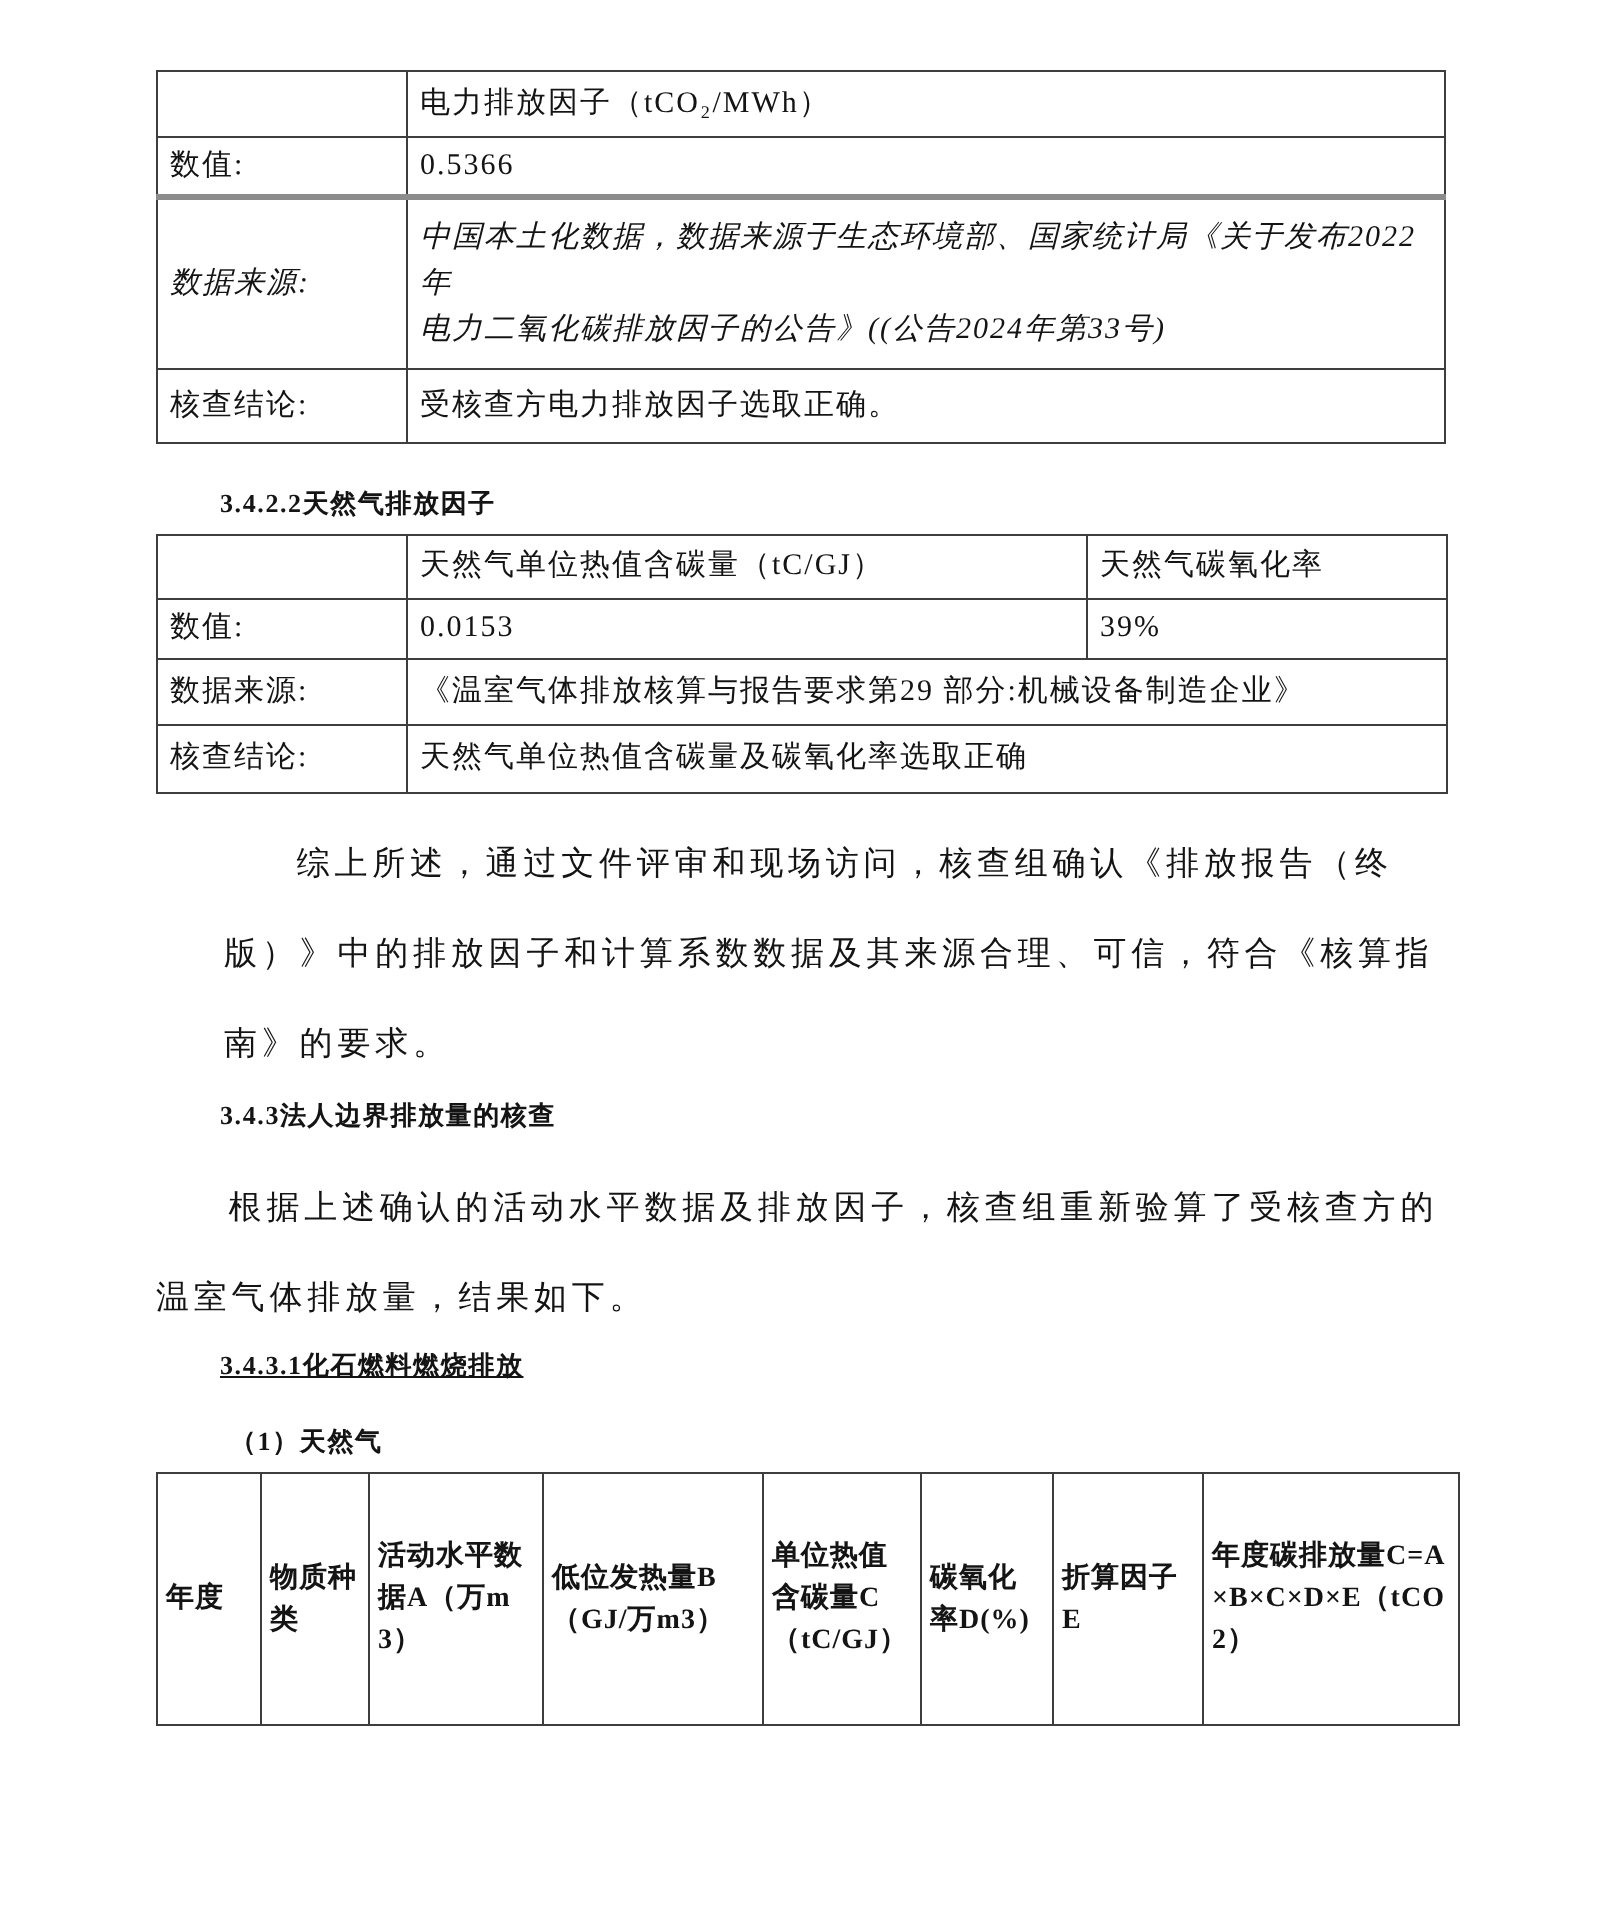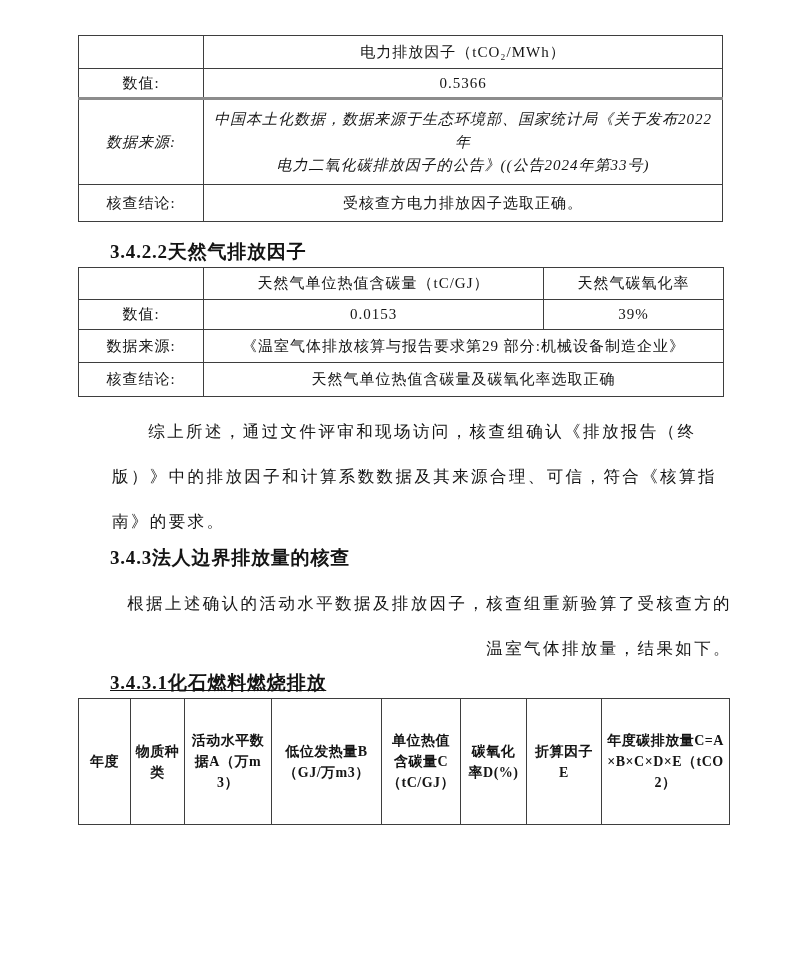--- a/index.html
+++ b/index.html
@@ -9,41 +9,41 @@
     background: #ffffff;
     color: #141414;
     font-family: "Liberation Serif", "DejaVu Serif", serif;
     overflow: hidden;
   }
   .page { padding: 0 68px 0 78px; }
 
   table { border-collapse: collapse; table-layout: fixed; }
   td {
     border: 1.6px solid #3e3e3e;
-    text-align: center;
+    text-align: left;
     vertical-align: middle;
     padding: 2px 6px;
     font-size: 15px;
     line-height: 23px;
     letter-spacing: 1px;
     word-break: break-all;
   }
 
   
   .t1 { width: 645px; margin-top: 35px; }
   .t1 .c0 { width: 125px; }
   .t1 .r0 td { height: 33px; }
   .t1 .r1 td { height: 30px; }
   .t1 .r2 td { height: 86px; border-top: 3px solid #8c8c8c; font-style: italic; }
   .t1 .r3 td { height: 37px; }
   .pre { white-space: pre-line; }
 
   
   .sec {
-    margin: 0; font-size: 19px; font-weight: bold;
+    margin: 0; font-size: 13px; font-weight: bold;
     letter-spacing: 0.8px; line-height: 22px;
     font-family: "Liberation Serif", "DejaVu Serif", serif;
   }
   #sec3422 { margin: 19px 0 4px 32px; }
   #sec343  { margin: 3px 0 0 32px; }
   #sec3431 { margin: 1px 0 0 32px; text-decoration: underline; }
   #secsub  { margin: 16px 0 0 37px; }
 
   
   .t2 { width: 645px; }
@@ -54,21 +54,21 @@
   .t2 .r1 td { height: 30px; }
   .t2 .r2 td { height: 33px; }
   .t2 .r3 td { height: 34px; }
 
   
   p.body {
     margin: 0; font-size: 16.5px; letter-spacing: 2.4px;
     line-height: 45px; text-indent: 2.2em; word-break: break-all;
   }
   #p1 { margin-top: 12px; margin-left: 34px; }
-  #p2 { margin-top: 12px; text-align: right; }
+  #p2 { margin-top: 12px; }
 
   
   .t3 { width: 651px; margin-top: 4px; }
   .t3 .k0 { width: 52px; }
   .t3 .k1 { width: 54px; }
   .t3 .k2 { width: 87px; }
   .t3 .k3 { width: 110px; }
   .t3 .k4 { width: 79px; }
   .t3 .k5 { width: 66px; }
   .t3 .k6 { width: 75px; }
@@ -141,20 +141,21 @@
   </table>
 
   <p class="body" id="p1">综上所述，通过文件评审和现场访问，核查组确认《排放报告（终版）》中的排放因子和计算系数数据及其来源合理、可信，符合《核算指南》的要求。</p>
 
   <h3 class="sec" id="sec343">3.4.3法人边界排放量的核查</h3>
 
   <p class="body" id="p2">根据上述确认的活动水平数据及排放因子，核查组重新验算了受核查方的温室气体排放量，结果如下。</p>
 
   <h3 class="sec" id="sec3431">3.4.3.1化石燃料燃烧排放</h3>
 
+  <h3 class="sec" id="secsub">（1）天然气</h3>
 
   <table class="t3">
     <colgroup>
       <col class="k0">
         <col class="k1">
         <col class="k2">
         <col class="k3">
       <col class="k4">
         <col class="k5">
         <col class="k6">

